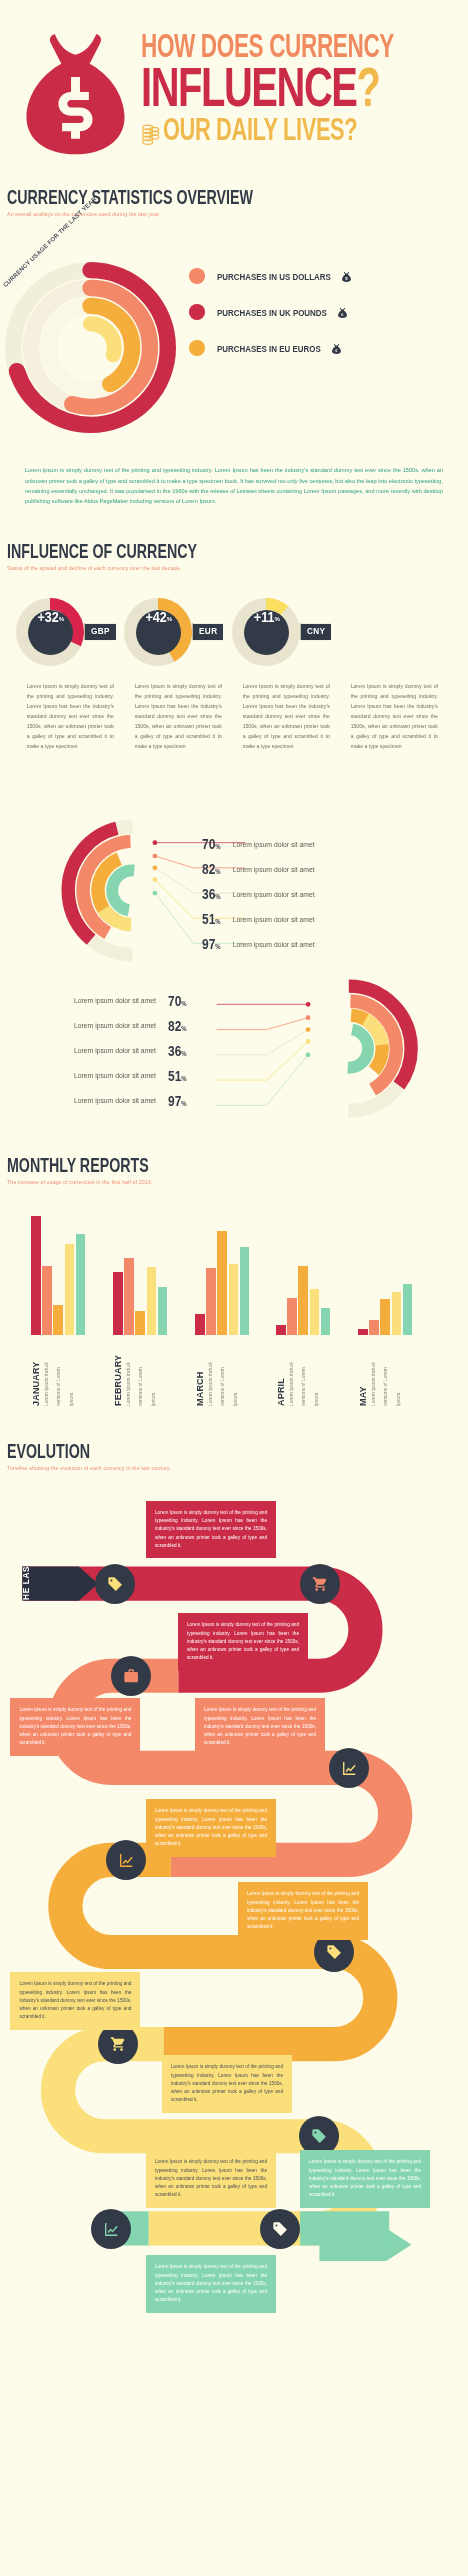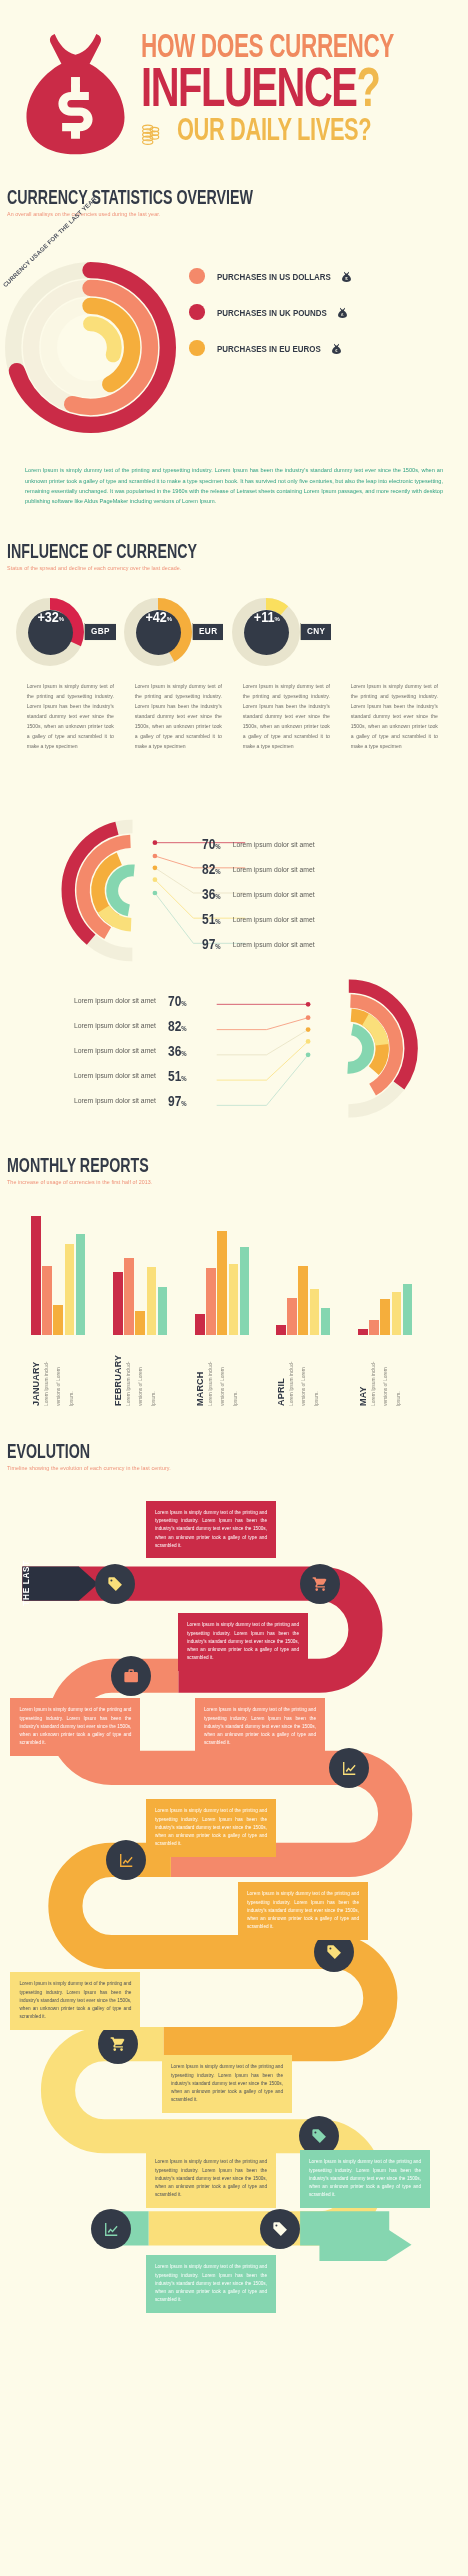--- a/index.html
+++ b/index.html
@@ -23,21 +23,21 @@
     color: #f08a5f; line-height: 0.95; transform: scaleY(1.35) scaleX(0.92);
     transform-origin: left top; white-space: nowrap;
   }
   .t-line2 {
     font-family: "Liberation Sans Narrow","Liberation Sans", sans-serif;
     font-weight: bold; font-size: 42px; letter-spacing: -1.5px;
     color: #ca2b47; line-height: 0.88; transform: scaleY(1.3) scaleX(0.95);
     transform-origin: left top; white-space: nowrap; margin-top: 10.4px;
   }
   .t-line2 .qmark { color: #f0b94e; }
-  .t-line3wrap { display: flex; align-items: center; margin-top: 22px; gap: 17px; }
+  .t-line3wrap { display: flex; align-items: center; margin-top: 22px; gap: 3px; }
   .coins { width: 19.3px; height: 22px; flex: none; }
   .t-line3 {
     font-family: "Liberation Sans Narrow","Liberation Sans", sans-serif;
     font-weight: bold; font-size: 23px; letter-spacing: -0.4px;
     color: #f0b94e; line-height: 0.95; transform: scaleY(1.35) scaleX(0.95);
     transform-origin: left bottom; white-space: nowrap;
   }
 
   
   .sec-head { padding-left: 7px; }

